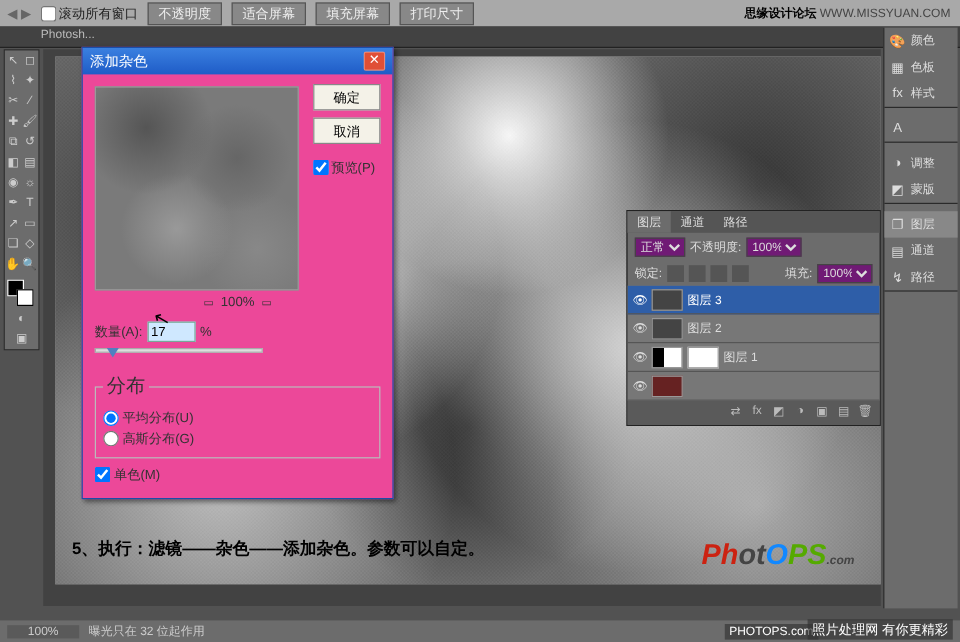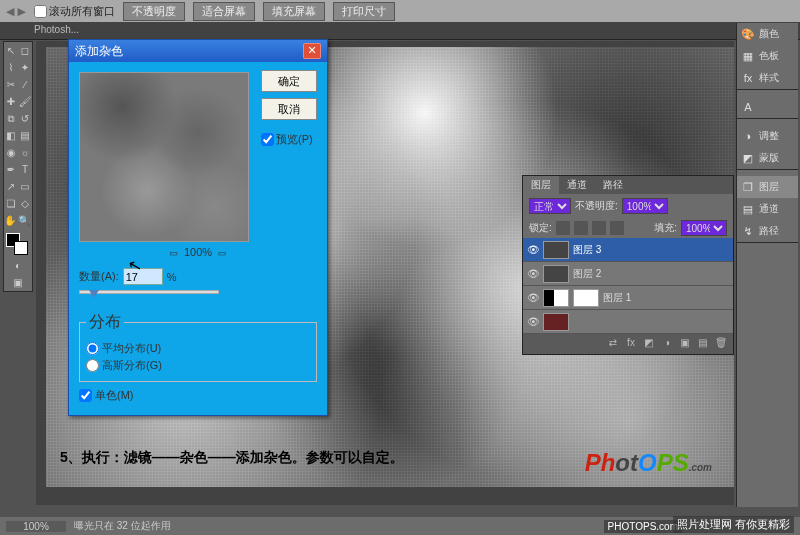--- a/index.html
+++ b/index.html
@@ -40,21 +40,21 @@
     background-image: repeating-conic-gradient(#0000 0deg,#0003 1deg,#0000 2deg);
     background-size: 3px 3px; opacity: .5; mix-blend-mode: overlay;}
   .doc .watermark1 { position: absolute; right: 16px; top: 58px; text-align: right; color: #fff; }
   .doc .watermark1 .l1 { font-size: 10px; opacity: .6; margin-bottom: -4px;}
   .doc .watermark1 .l2 { font-size: 14px; font-weight: bold; letter-spacing: 2px; }
   .doc .watermark1 .l3 { font-size: 22px; font-weight: bold; letter-spacing: 1px; text-shadow: 0 0 2px #000a; }
   .doc .caption { position: absolute; left: 14px; bottom: 20px; color: #000; font-weight: bold; font-size: 14px; }
   .doc .watermark2 { position: absolute; right: 22px; bottom: 10px; font-size: 24px; font-weight: 900; font-style: italic; }
   .doc .watermark2 .c1 { color: #c21; } .doc .watermark2 .c2 { color: #18f; } .doc .watermark2 .c3 { color: #5a0; }
   
-  .dialog { position: absolute; left: 68px; top: 39px; width: 260px; background: #0ea5e9; border: 1px solid #1a4ea8; box-shadow: 2px 2px 4px #0007; z-index: 10; }
+  .dialog { position: absolute; left: 68px; top: 39px; width: 260px; background: #ec4899; border: 1px solid #1a4ea8; box-shadow: 2px 2px 4px #0007; z-index: 10; }
   .dialog .titlebar { height: 22px; background: linear-gradient(#3a80e0,#1f5cc7); color: #fff; font-size: 12px; padding: 3px 6px; display: flex; justify-content: space-between; align-items: center; }
   .dialog .titlebar .close { width: 18px; height: 16px; background: #e04f36; border: 1px solid #fff5; color: #fff; font-size: 11px; text-align: center; line-height: 12px; border-radius: 2px; cursor: pointer; }
   .dialog .body { padding: 10px; position: relative; font-size: 11px; color: #333; }
   .dialog .preview { width: 170px; height: 170px; border: 1px solid #999; background: #888; position: relative; overflow: hidden; }
   .dialog .preview .noise { position: absolute; inset: 0;
     background:
       radial-gradient(circle at 25% 20%, #555 0%, transparent 30%),
       radial-gradient(circle at 70% 35%, #666 0%, transparent 28%),
       radial-gradient(circle at 40% 70%, #999 0%, transparent 30%),
       radial-gradient(circle at 80% 80%, #888 0%, transparent 25%),
@@ -79,21 +79,21 @@
   .right-strip .grp { border-bottom: 1px solid #2a2a2a; }
   .right-strip .row { display: flex; align-items: center; height: 22px; padding: 0 4px; gap: 4px; font-size: 10px; color: #ddd; cursor: pointer; }
   .right-strip .row.sel { background: #888; }
   .right-strip .ic { width: 14px; height: 14px; display: inline-flex; align-items: center; justify-content: center; font-size: 11px; }
   
   .layers-panel { position: absolute; right: 66px; top: 175px; width: 212px; background: #6c6c6c; border: 1px solid #222; z-index: 5; font-size: 10px; color: #ddd; }
   .layers-panel .tabs { display: flex; background: #555; height: 18px; }
   .layers-panel .tabs .tab { padding: 2px 8px; font-size: 10px; cursor: pointer; }
   .layers-panel .tabs .tab.active { background: #6c6c6c; }
   .layers-panel .controls { padding: 4px 6px; display: flex; gap: 4px; align-items: center; }
-  .layers-panel select { background: #6d28d9; color: #ddd; border: 1px solid #444; font-size: 10px; height: 16px; }
+  .layers-panel select { background: #701a75; color: #ddd; border: 1px solid #444; font-size: 10px; height: 16px; }
   .layers-panel .opafill { width: 46px; }
   .layers-panel .lockrow { padding: 2px 6px; display: flex; align-items: center; gap: 4px; }
   .layers-panel .lockrow .lbtn { width: 14px; height: 14px; background: #555; }
   .layers-panel .list { background: #777; max-height: 110px; overflow: hidden; }
   .layers-panel .layer { display: flex; align-items: center; height: 24px; border-bottom: 1px solid #555; gap: 4px; padding: 0 4px; cursor: pointer; }
   .layers-panel .layer.sel { background: #2e5ea8; color: #fff; }
   .layers-panel .layer .eye { width: 12px; font-size: 10px; }
   .layers-panel .layer .thumb { width: 26px; height: 18px; background: #444; border: 1px solid #999; }
   .layers-panel .layer .thumb.white { background: #fff; }
   .layers-panel .layer .thumb.mix { background: linear-gradient(90deg,#000 40%,#fff 40%); }
@@ -111,20 +111,23 @@
 <div class="header-bar">
   <span class="arrows">◀ ▶</span>
   <label>
       <input type="checkbox" style=""> 
       <span>滚动所有窗口</span>
     </label>
   <button class="btn">不透明度</button>
   <button class="btn">适合屏幕</button>
   <button class="btn">填充屏幕</button>
   <button class="btn">打印尺寸</button>
+  <div class="header-right">
+    <span class="dark">思缘设计论坛</span> <span>WWW.MISSYUAN.COM</span>
+  </div>
 </div>
 
 <div class="tabbar">
   <span>Photosh...</span>
 </div>
 
 <div class="toolbox">
   <div class="tool">↖</div>
     <div class="tool">◻</div>
   <div class="tool">⌇</div>

